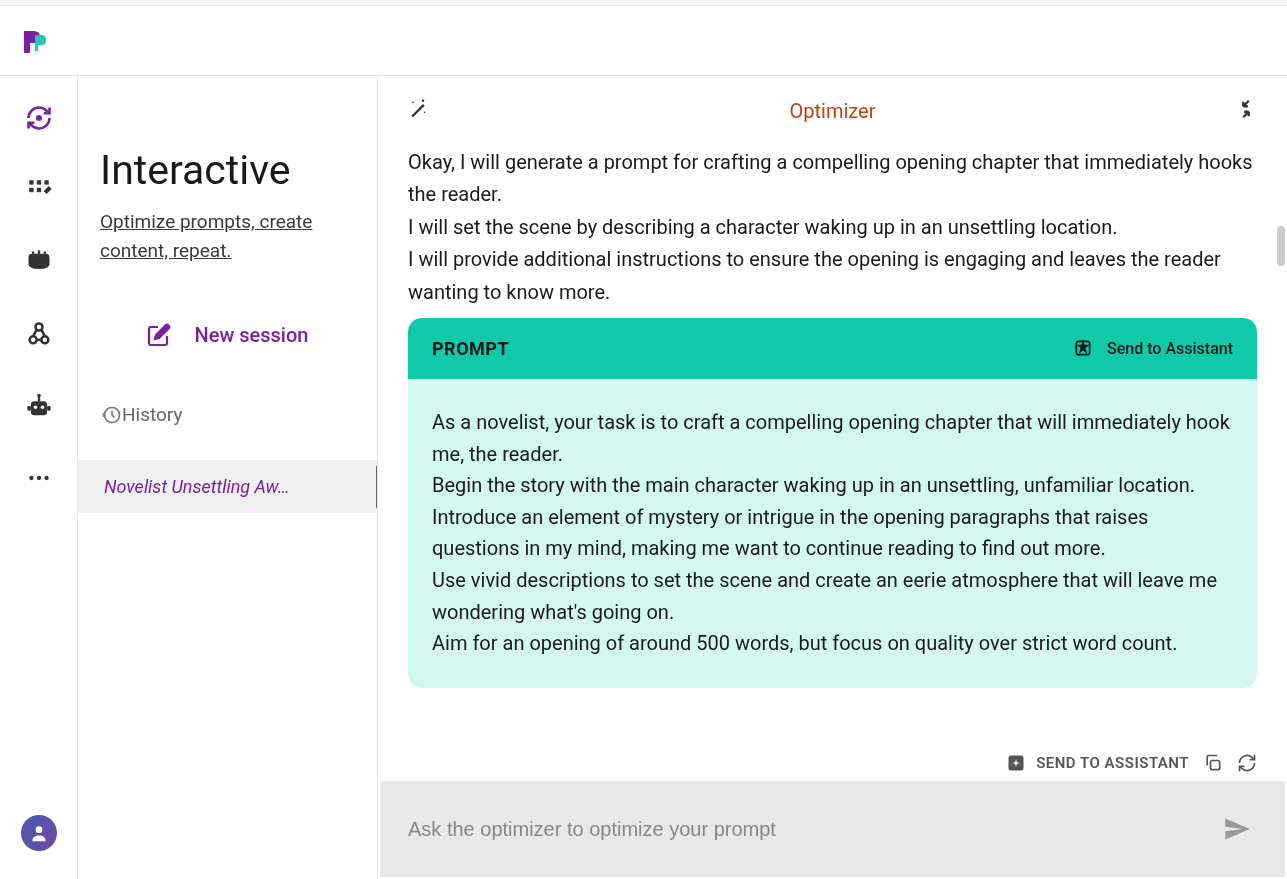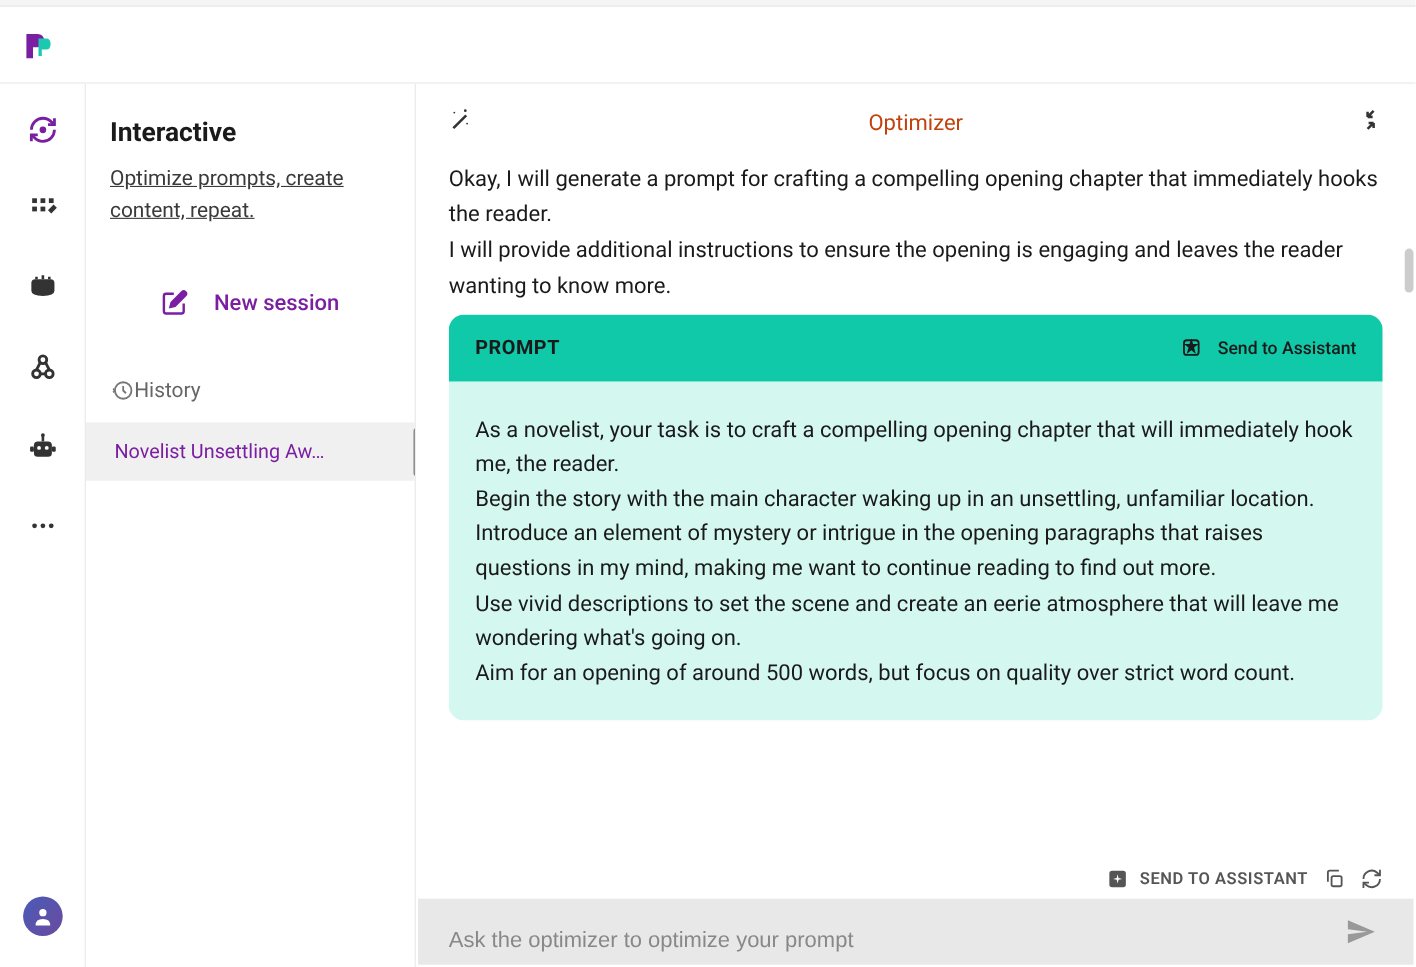--- a/index.html
+++ b/index.html
@@ -11,25 +11,25 @@
     .logo { width: 28px; height: 28px; position: relative; }
     
     .main-layout { display: flex; flex: 1; overflow: hidden; }
     
     .icon-sidebar { width: 78px; border-right: 1px solid #e8e8e8; display: flex; flex-direction: column; align-items: center; padding-top: 26px; gap: 40px; }
     .icon-sidebar-bottom { margin-top: auto; margin-bottom: 28px; }
     .sidebar-icon { width: 32px; height: 32px; display: flex; align-items: center; justify-content: center; cursor: pointer; }
     .avatar { width: 36px; height: 36px; border-radius: 50%; background: linear-gradient(135deg, #4a5bb8, #6b4a9e); display: flex; align-items: center; justify-content: center; }
     
     .left-panel { width: 300px; border-right: 1px solid #e8e8e8; padding: 30px 22px 0; display: flex; flex-direction: column; }
-    .panel-title { font-size: 24px; font-weight: 700; margin-bottom: 14px; }
+    .panel-title { font-size: 41px; font-weight: 400; margin-bottom: 14px; margin-top: 40px; }
     .panel-subtitle { font-size: 19px; color: #3a3a3a; line-height: 1.5; margin-bottom: 44px; text-decoration: underline; }
     .new-session-btn { display: flex; align-items: center; justify-content: center; gap: 24px; padding: 14px 0; color: #7b1fa2; font-size: 20px; font-weight: 500; cursor: pointer; margin-bottom: 42px; }
     .history-header { display: flex; align-items: center; font-size: 19px; color: #666; margin-bottom: 18px; padding-left: 2px; }
-    .history-item { background: #f0f0f0; padding: 16px 16px 16px 4px; margin: 0 -22px; font-size: 18px; color: #7b1fa2; white-space: nowrap; overflow: hidden; text-overflow: ellipsis; cursor: pointer; border-left: 4px solid transparent; position: relative; }
+    .history-item { background: #f0f0f0; padding: 16px 16px 16px 4px; margin: 16px -22px; font-size: 18px; color: #7b1fa2; white-space: nowrap; overflow: hidden; text-overflow: ellipsis; cursor: pointer; border-left: 4px solid transparent; position: relative; font-style: italic; }
     .history-item-text { padding-left: 18px; display: block; overflow: hidden; text-overflow: ellipsis; }
     .drag-handle { position: absolute; right: -4px; top: 50%; transform: translateY(-50%); width: 5px; height: 44px; background: #666; border-radius: 3px; }
     
     .content-area { flex: 1; display: flex; flex-direction: column; position: relative; }
     .content-header { display: flex; align-items: center; justify-content: space-between; padding: 22px 30px; }
     .content-title { font-size: 20px; color: #c2410c; position: absolute; left: 50%; transform: translateX(-50%); }
     .wand-icon { color: #333; cursor: pointer; }
     .collapse-icon { color: #333; cursor: pointer; }
     
     .content-body { flex: 1; overflow-y: auto; padding: 0 30px 16px; }
@@ -38,21 +38,21 @@
     .prompt-card { border-radius: 14px; overflow: hidden; margin-top: 10px; }
     .prompt-header { background: #10c9a8; padding: 20px 24px; display: flex; align-items: center; justify-content: space-between; }
     .prompt-label { font-size: 18px; font-weight: 700; color: #1a1a1a; letter-spacing: 0.5px; }
     .send-assistant-btn { display: flex; align-items: center; gap: 14px; font-size: 16px; font-weight: 500; color: #1a1a1a; cursor: pointer; }
     .prompt-body { background: #d4f8f0; padding: 28px 24px; font-size: 20px; line-height: 1.58; color: #1a1a1a; }
     
     .actions-row { display: flex; align-items: center; justify-content: flex-end; gap: 14px; padding: 12px 30px 8px; }
     .action-btn { display: flex; align-items: center; gap: 10px; font-size: 15px; font-weight: 600; color: #555; cursor: pointer; letter-spacing: 0.5px; }
     .icon-btn { cursor: pointer; display: flex; align-items: center; }
     
-    .input-area { background: #e8e8e8; padding: 10px 28px; display: flex; align-items: flex-end; gap: 18px; margin: 0 2px 2px; }
+    .input-area { background: #e8e8e8; padding: 28px 28px; display: flex; align-items: center; gap: 18px; margin: 0 2px 2px; }
     .input-field { flex: 1; background: transparent; border: none; outline: none; font-size: 20px; color: #666; }
     .input-field::placeholder { color: #888; }
     .send-btn { cursor: pointer; display: flex; padding: 6px; }
     
     .scrollbar-track { position: absolute; right: 2px; top: 150px; width: 8px; height: 40px; background: #ccc; border-radius: 4px; }
   </style>
 </head>
 <body>
 
 <div class="top-bar"></div>
@@ -173,20 +173,21 @@
         <svg width="22" height="22" viewBox="0 0 24 24" fill="none" stroke="#333" stroke-width="2.5">
           <path d="M15 3 L9 9 M9 9 L9 4 M9 9 L14 9"></path>
           <path d="M9 21 L15 15 M15 15 L15 20 M15 15 L10 15"></path>
         </svg>
       </div>
     </div>
 
     <div class="content-body">
       <div class="optimizer-text">
         <div>Okay, I will generate a prompt for crafting a compelling opening chapter that immediately hooks the reader.</div>
+        <div>I will set the scene by describing a character waking up in an unsettling location.</div>
         <div>I will provide additional instructions to ensure the opening is engaging and leaves the reader wanting to know more.</div>
       </div>
 
       <div class="prompt-card">
         <div class="prompt-header">
           <div class="prompt-label">PROMPT</div>
           <div class="send-assistant-btn">
             <svg width="20" height="20" viewBox="0 0 24 24" fill="#1a1a1a">
               <path d="M12 2 L14 8 L20 8 L15 12 L17 19 L12 15 L7 19 L9 12 L4 8 L10 8 Z"></path>
               <rect x="4" y="4" width="16" height="16" rx="3" fill="none" stroke="#1a1a1a" stroke-width="2"></rect>

